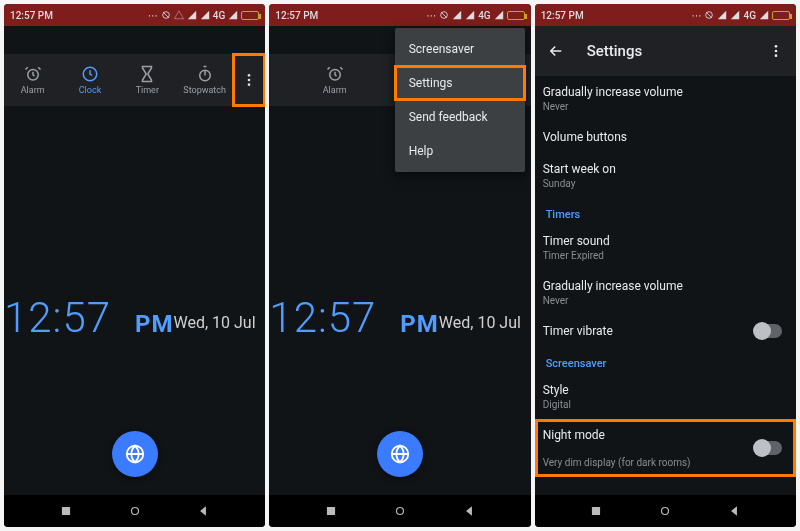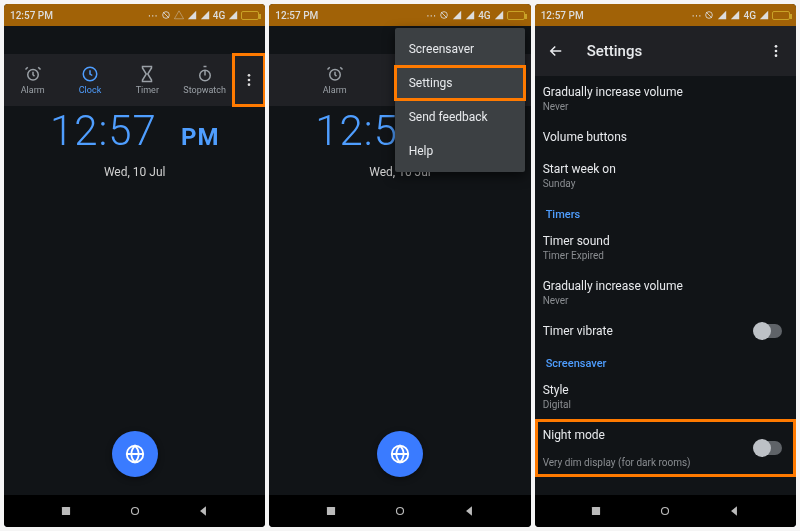--- a/index.html
+++ b/index.html
@@ -20,21 +20,21 @@
     position: relative;
     border-radius: 4px;
     overflow: hidden;
     display: flex;
     flex-direction: column;
     color: #e0e0e0;
     font-size: 12px;
   }
   .statusbar {
     height: 22px;
-    background: #a16207;
+    background: #7f1d1d;
     display: flex;
     align-items: center;
     justify-content: space-between;
     padding: 0 6px;
     font-size: 10px;
     font-weight: 500;
     color: #ddd;
   }
   .status-right { display: flex; align-items: center; gap: 3px; }
   .status-right svg, .status-right .bat { flex-shrink: 0; }
@@ -66,37 +66,38 @@
     height: 100%;
     position: relative;
   }
   .highlight {
     outline: 3px solid #ff7a00;
     outline-offset: -2px;
   }
   .clock-body {
     flex: 1;
     display: flex;
-    flex-direction: column;
-    align-items: center;
+    flex-direction: row;
+    align-items: center;
+    padding-top: 34px;
     position: relative;
   }
   .big-time {
     font-size: 42px;
     font-weight: 300;
     color: #4f9eff;
     letter-spacing: 1px;
     display: flex;
     align-items: baseline;
     gap: 4px;
   }
   .big-time .ampm { font-size: 24px; font-weight: 700; margin-left: 20px; }
   .date {
     margin-top: 10px;
-    font-size: 12px;
+    font-size: 16px;
     color: #d0d0d0;
   }
   .fab {
     position: absolute;
     bottom: 18px;
     left: 50%;
     transform: translateX(-50%);
     width: 46px;
     height: 46px;
     border-radius: 50%;

